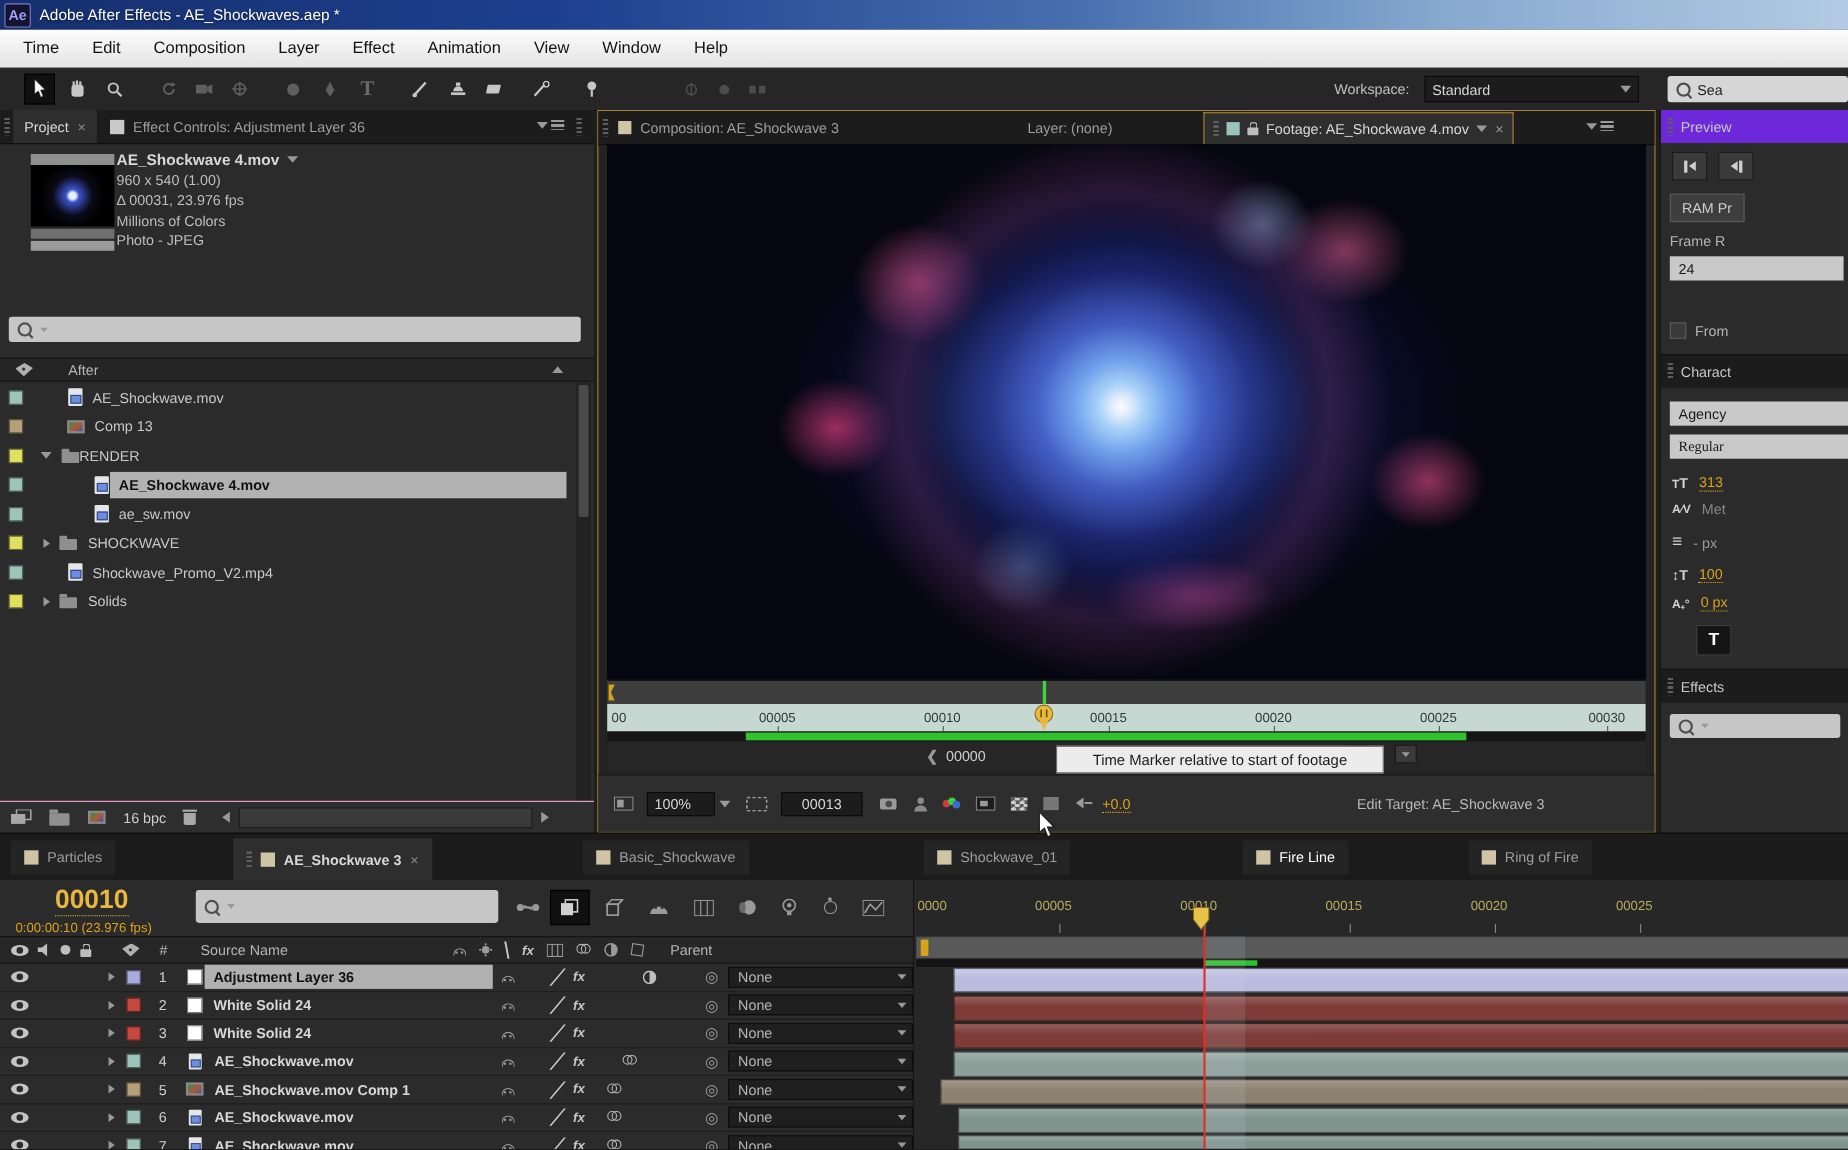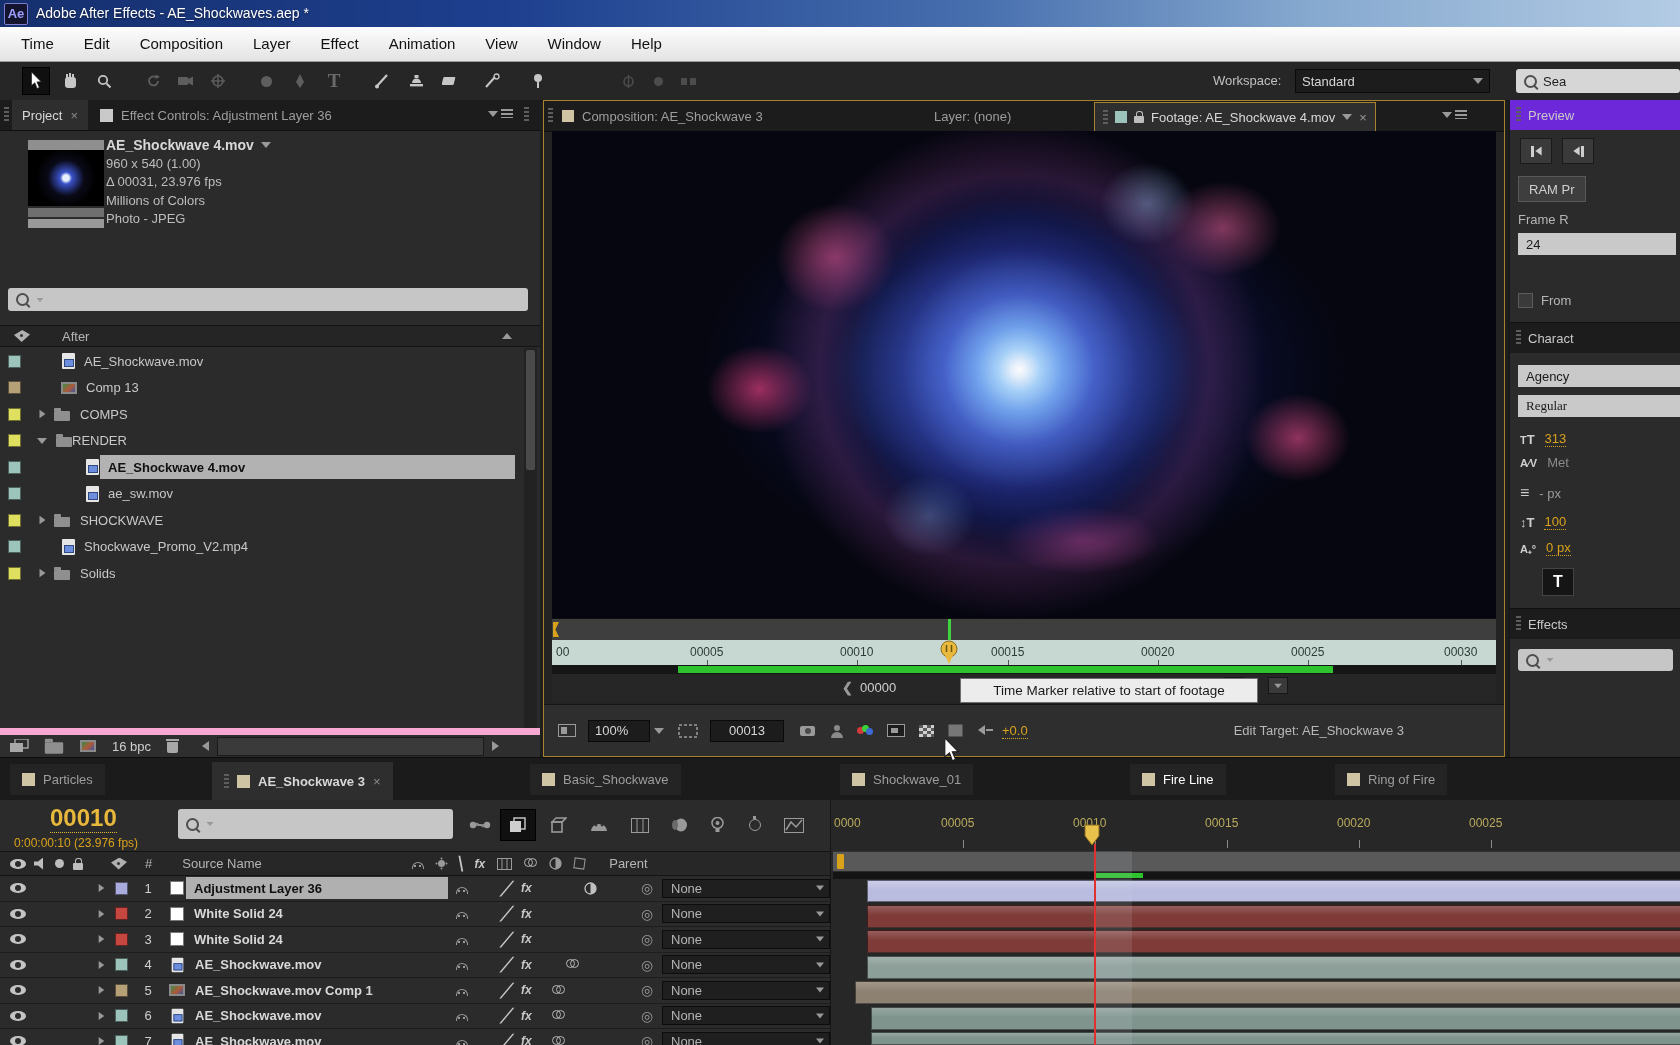--- a/index.html
+++ b/index.html
@@ -276,26 +276,20 @@
         <span class="file-ic" style="margin-left:41px;"></span>
         <span style="margin-left:9px;">AE_Shockwave.mov</span>
       </div>
       <div class="pr-row">
         <span class="label-sq" style="margin-left: 8px; background: rgb(181, 160, 120);"></span>
         <span class="comp-ic" style="margin-left:40px;"></span>
         <span style="margin-left:9px;">Comp 13</span>
       </div>
       <div class="pr-row">
         <span class="label-sq" style="margin-left: 8px; background: rgb(224, 224, 96);"></span>
-        <span class="tri-r" style="margin-left:18px;transform:scale(.85);"></span>
-        <span class="folder" style="margin-left:8px;"></span>
-        <span style="margin-left:10px;">COMPS</span>
-      </div>
-      <div class="pr-row">
-        <span class="label-sq" style="margin-left: 8px; background: rgb(224, 224, 96);"></span>
         <span class="tri-d" style="margin-left:16px;"></span>
         <span class="folder" style="margin-left:9px;"></span>
         <span style="">RENDER</span>
       </div>
       <div class="pr-row" style="position:relative;">
         <span class="abs" style="left:100px;top:1px;width:415px;height:24px;background:#b2b2b2;"></span>
         <span class="label-sq" style="margin-left: 8px; background: rgb(156, 196, 186);"></span>
         <span class="file-ic" style="margin-left:65px;z-index:1;"></span>
         <span style="margin-left:9px;z-index:1;color:#101010;font-weight:bold;">AE_Shockwave 4.mov</span>
       </div>
@@ -320,21 +314,21 @@
         <span class="tri-r" style="margin-left:18px;transform:scale(.85);"></span>
         <span class="folder" style="margin-left:8px;"></span>
         <span style="margin-left:10px;">Solids</span>
       </div>
     </div>
 
     <div class="abs" style="left:524px;top:248px;width:13px;height:400px;background:#222;">
       <div style="margin:2px;height:120px;background:#4a4a4a;border-radius:2px;"></div>
     </div>
 
-    <div class="abs row" style="left:0;top:628px;width:540px;height:29px;background:#2e2e2e;border-top:7px solid #f9a8d4;box-sizing:border-box;gap:0;">
+    <div class="abs row" style="left:0;top:628px;width:540px;height:29px;background:#2e2e2e;border-top:1px solid #f9a8d4;box-sizing:border-box;gap:0;">
       <svg width="20" height="14" style="margin-left:10px;">
           <rect x="0" y="4" width="13" height="9" fill="#a8a8a8"></rect>
           <rect x="5" y="0" width="13" height="9" fill="none" stroke="#a8a8a8" stroke-width="1.4"></rect>
         </svg>
       <span class="folder" style="margin-left:16px;transform:scale(1.15);"></span>
       <span class="comp-ic" style="margin-left:18px;"></span>
       <span style="margin-left:16px;color:#cfcfcf;">16 bpc</span>
       <span class="trash" style="margin-left:16px;"></span>
       <span class="tri-r" style="margin-left:24px;transform:rotate(180deg);"></span>
       <div style="margin-left:8px;width:265px;height:17px;background:#3a3a3a;border:1px solid #1a1a1a;"></div>

